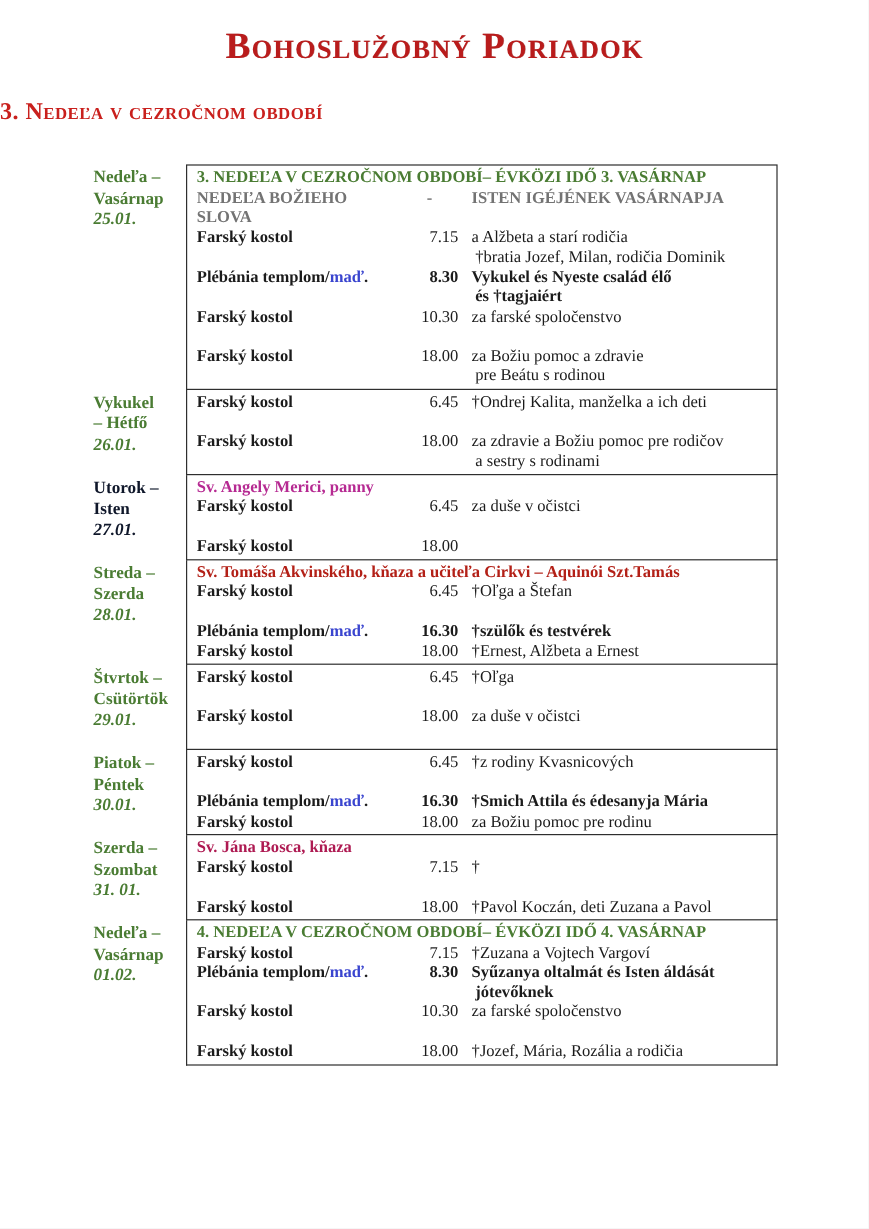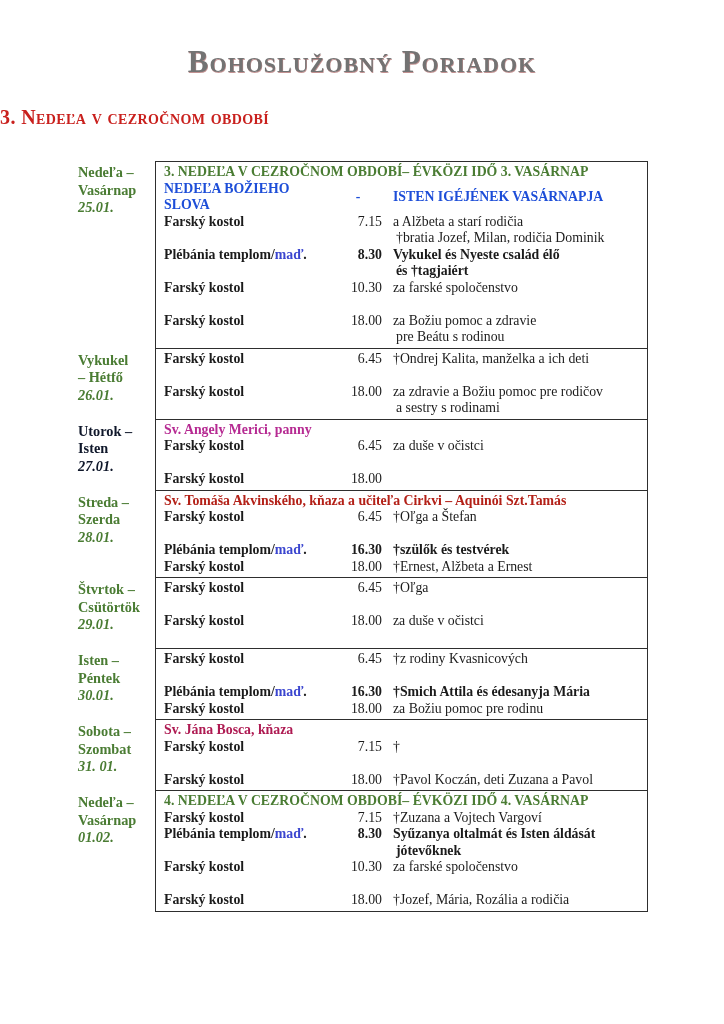--- a/index.html
+++ b/index.html
@@ -46,32 +46,32 @@
   .intent{ flex:1; padding-left:11px; }
   .mass-row.hu .time, .mass-row.hu .intent { font-weight:bold; }
   .intent-line + .intent-line { padding-left:3px; }
   .blank-line { height:16.5px; }
   .lang { font-weight:bold; }
 </style>
 </head>
 <body>
 
 <div class="page">
-  <div class="doc-title" style="color: #737373; margin-top: 24px;">Bohoslužobný Poriadok</div>
+  <div class="doc-title" style="color: #b91c1c;">Bohoslužobný Poriadok</div>
   <div class="doc-subtitle" style="color: rgb(201, 32, 29);">3. Nedeľa v cezročnom období</div>
   <div class="schedule">
       <div class="section-row">
         <div class="day-cell" style="color: rgb(74, 124, 51);">
           <div class="day-name">Nedeľa –</div>
           <div class="day-name">Vasárnap</div>
           <div class="day-date">25.01.</div>
         </div>
         <div class="body-cell">
           <div class="sec-header" style="color: rgb(74, 124, 51);">3. NEDEĽA V CEZROČNOM OBDOBÍ– ÉVKÖZI IDŐ 3. VASÁRNAP</div>
-          <div class="header-split" style="color: #1d4ed8; align-items: center;">
+          <div class="header-split" style="color: #737373;">
             <div class="hs-left">NEDEĽA BOŽIEHO SLOVA</div>
             <div class="hs-mid">-</div>
             <div class="hs-right">ISTEN IGÉJÉNEK VASÁRNAPJA</div>
           </div>
           <div class="mass-row">
             <div class="place">Farský kostol</div>
             <div class="time">7.15</div>
             <div class="intent">
               <div class="intent-line">a Alžbeta a starí rodičia</div>
               <div class="intent-line">†bratia Jozef, Milan, rodičia Dominik</div>
@@ -202,21 +202,21 @@
             <div class="time">18.00</div>
             <div class="intent">
               <div class="intent-line">za duše v očistci</div>
             </div>
           </div>
           <div class="blank-line"></div>
         </div>
       </div>
       <div class="section-row">
         <div class="day-cell" style="color: rgb(74, 124, 51);">
-          <div class="day-name">Isten –</div>
+          <div class="day-name">Piatok –</div>
           <div class="day-name">Péntek</div>
           <div class="day-date">30.01.</div>
         </div>
         <div class="body-cell">
           <div class="mass-row">
             <div class="place">Farský kostol</div>
             <div class="time">6.45</div>
             <div class="intent">
               <div class="intent-line">†z rodiny Kvasnicových</div>
             </div>
@@ -233,21 +233,21 @@
             <div class="place">Farský kostol</div>
             <div class="time">18.00</div>
             <div class="intent">
               <div class="intent-line">za Božiu pomoc pre rodinu</div>
             </div>
           </div>
         </div>
       </div>
       <div class="section-row">
         <div class="day-cell" style="color: rgb(74, 124, 51);">
-          <div class="day-name">Sobota –</div>
+          <div class="day-name">Szerda –</div>
           <div class="day-name">Szombat</div>
           <div class="day-date">31. 01.</div>
         </div>
         <div class="body-cell">
           <div class="sec-header" style="color: rgb(174, 26, 82);">Sv. Jána Bosca, kňaza</div>
           <div class="mass-row">
             <div class="place">Farský kostol</div>
             <div class="time">7.15</div>
             <div class="intent">
               <div class="intent-line">†</div>

